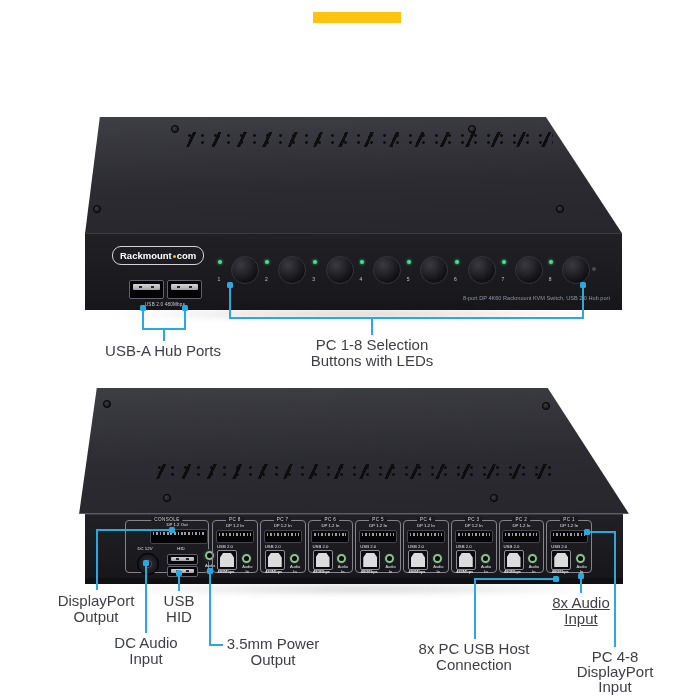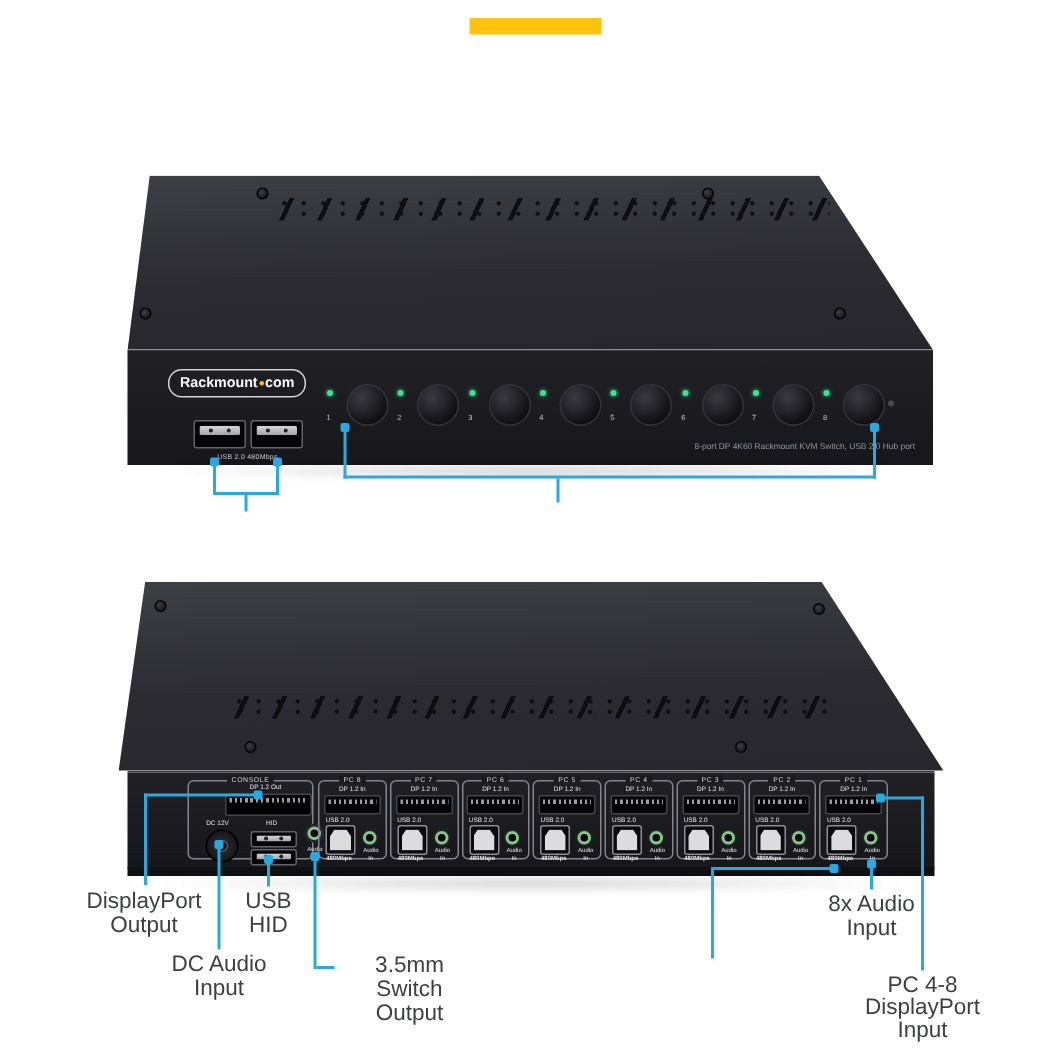--- a/index.html
+++ b/index.html
@@ -158,27 +158,32 @@
     <div class="panel-text">8-port DP 4K60 Rackmount KVM Switch, USB 2.0 Hub port</div>
   </div>
   <div class="soft-shadow" style="left:95px;top:309px;width:520px;"></div>
 
   <span class="cdot" style="left:140px;top:305px;"></span>
   <span class="cdot" style="left:182px;top:305px;"></span>
   <div class="line" style="left:142px;top:308px;width:2px;height:22px;"></div>
   <div class="line" style="left:184px;top:308px;width:2px;height:22px;"></div>
   <div class="line" style="left:142px;top:328px;width:44px;height:2px;"></div>
   <div class="line" style="left:163px;top:330px;width:2px;height:11px;"></div>
+  <div class="clabel" style="left:85px;top:343px;width:156px;">USB-A Hub Ports</div>
 
   <span class="cdot" style="left:227px;top:282px;"></span>
   <span class="cdot" style="left:580px;top:282px;"></span>
   <div class="line" style="left:229px;top:285px;width:2px;height:34px;"></div>
   <div class="line" style="left:582px;top:285px;width:2px;height:34px;"></div>
   <div class="line" style="left:229px;top:317px;width:355px;height:2px;"></div>
   <div class="line" style="left:371px;top:319px;width:2px;height:16px;"></div>
+  <div class="clabel" style="left:292px;top:337px;width:160px;">
+    <span>PC 1-8 Selection</span><br>
+    <span>Buttons with LEDs</span>
+  </div>
 
   <div class="lid lid-rear">
     <div class="vents" style="left:75px;top:77px;width:400px;"></div>
     <span class="screw" style="left:25px;top:13px;"></span>
     <span class="screw" style="left:464px;top:15px;"></span>
     <span class="screw" style="left:85px;top:107px;"></span>
     <span class="screw" style="left:412px;top:107px;"></span>
   </div>
 
   <div class="face face-rear">
@@ -358,30 +363,33 @@
   <span class="cdot" style="left:143px;top:560px;"></span>
   <div class="line" style="left:145px;top:563px;width:2px;height:70px;"></div>
   <div class="clabel" style="left:90px;top:635px;width:112px;">
     <span>DC Audio</span><br><span>Input</span>
   </div>
 
   <span class="cdot" style="left:207px;top:568px;"></span>
   <div class="line" style="left:209px;top:571px;width:2px;height:75px;"></div>
   <div class="line" style="left:211px;top:644px;width:12px;height:2px;"></div>
   <div class="clabel" style="left:226px;top:636px;width:94px;">
-    <span>3.5mm Switch</span><br><span>Output</span>
+    <span>3.5mm Power</span><br><span>Output</span>
   </div>
 
   <span class="cdot" style="left:553px;top:576px;"></span>
   <div class="line" style="left:474px;top:578px;width:82px;height:2px;"></div>
   <div class="line" style="left:474px;top:578px;width:2px;height:61px;"></div>
+  <div class="clabel" style="left:398px;top:641px;width:152px;">
+    <span>8x PC USB Host</span><br><span>Connection</span>
+  </div>
 
   <span class="cdot" style="left:578px;top:573px;"></span>
   <div class="line" style="left:580px;top:576px;width:2px;height:17px;"></div>
-  <div class="clabel" style="left:525px;top:595px;width:112px;">
+  <div class="clabel" style="left:525px;top:595px;width:112px;text-decoration:underline;">
     <span>8x Audio</span><br><span>Input</span>
   </div>
 
   <span class="cdot" style="left:584px;top:529px;"></span>
   <div class="line" style="left:587px;top:531px;width:29px;height:2px;"></div>
   <div class="line" style="left:614px;top:531px;width:2px;height:116px;"></div>
   <div class="clabel tight" style="left:559px;top:649px;width:112px;">
     <span>PC 4-8</span><br><span>DisplayPort</span><br><span>Input</span>
   </div>
 

